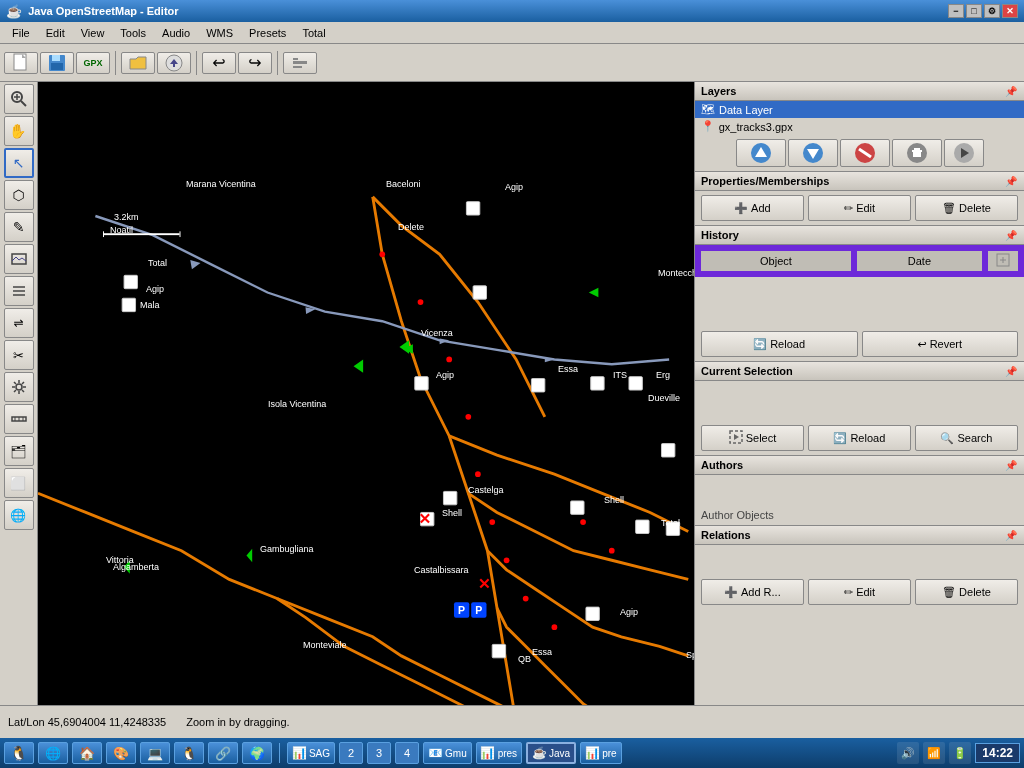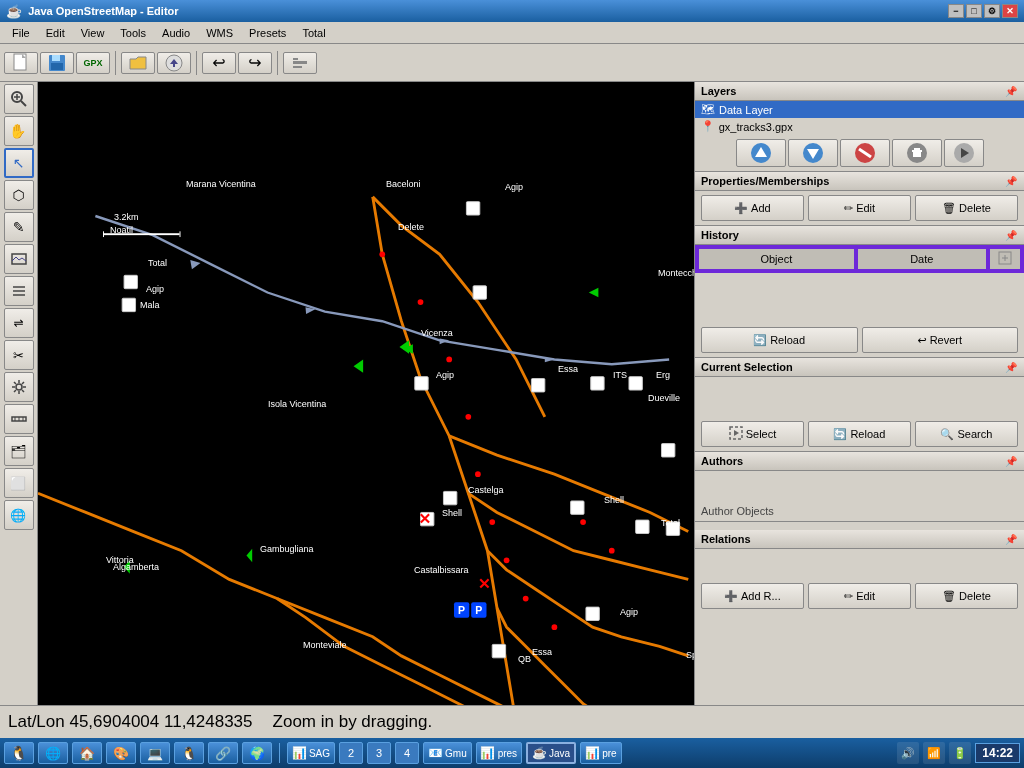--- a/index.html
+++ b/index.html
@@ -190,21 +190,21 @@
       display: flex; align-items: center; justify-content: center;
       cursor: pointer;
       font-size: 11px;
       gap: 3px;
     }
 
     
     .history-table { width: 100%; border-collapse: collapse; }
     .history-table th {
       background: #c0bdb5;
-      border: 4px solid #6d28d9;
+      border: 6px solid #6d28d9;
       padding: 2px 8px;
       font-weight: normal;
       font-size: 11px;
     }
     .history-area { height: 50px; }
 
     
     .reload-revert {
       display: flex;
       gap: 4px;
@@ -237,31 +237,31 @@
     .authors-table th {
       background: #c0bdb5;
       border: 1px solid #888;
       padding: 2px 8px;
       font-weight: normal;
       font-size: 11px;
     }
     .authors-area { height: 30px; }
 
     
-    .relations-section { flex: 1; margin-top: 8px; }
+    .relations-section { flex: 1; }
 
     
     .status-bar {
       height: 24px;
       background: #d4d0c8;
       border-top: 1px solid #888;
       display: flex;
       align-items: center;
       padding: 16px 8px;
-      font-size: 17px;
+      font-size: 11px;
       gap: 20px;
     }
 
     
     .taskbar {
       height: 30px;
       background: linear-gradient(to bottom, #1a5fa0, #0d3d6b);
       display: flex;
       align-items: center;
       padding: 0 4px;

